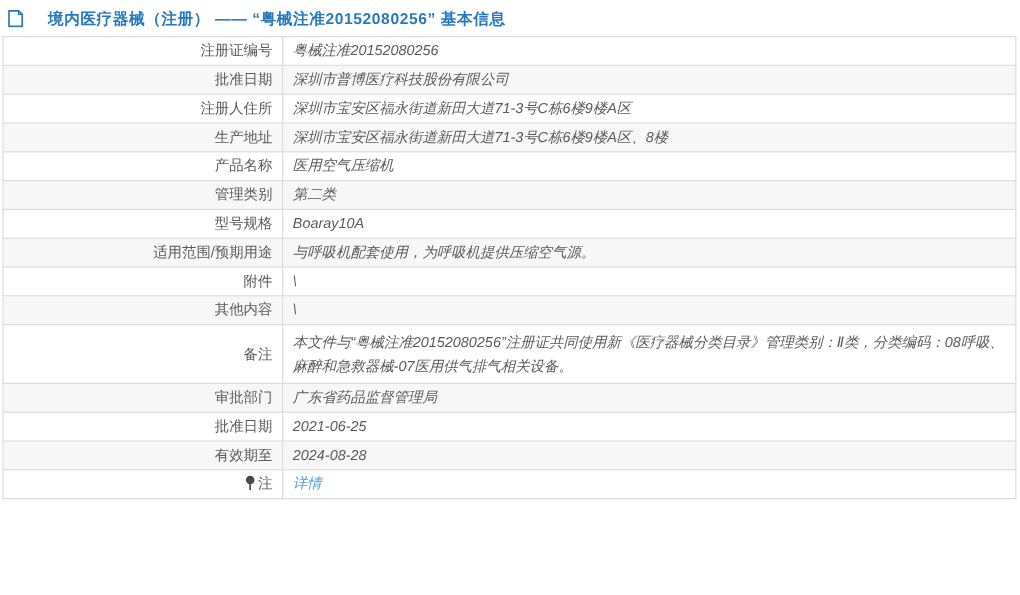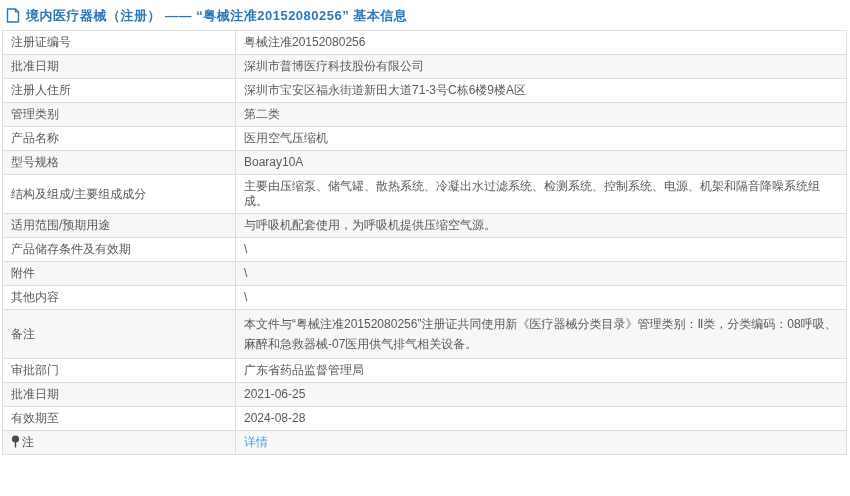--- a/index.html
+++ b/index.html
@@ -5,21 +5,21 @@
   * { margin: 0; padding: 0; box-sizing: border-box; }
   html, body {
     width: 850px; height: 496px;
     background: #ffffff;
     font-family: "Liberation Sans", "DejaVu Sans", sans-serif;
     overflow: hidden;
   }
   .page-header {
     display: flex;
     align-items: center;
-    gap: 6px;
+    gap: 20px;
     padding: 7px 8px 6px 6px;
     height: 30px;
   }
   .doc-icon { width: 14px; height: 15px; flex: 0 0 auto; }
   .page-title {
     color: #2679bd;
     font-size: 13px;
     font-weight: bold;
     letter-spacing: 0.5px;
     white-space: nowrap;
@@ -38,23 +38,24 @@
     font-size: 12px;
     color: #5a5a5a;
     line-height: 15px;
     padding: 4px 8px;
     height: 24px;
     vertical-align: middle;
     overflow: hidden;
   }
   td.label-cell {
     width: 233px;
+    text-align: right;
     white-space: nowrap;
   }
-  td.value-cell { text-align: left; }
+  td.value-cell { text-align: left; font-style: italic; }
   tbody tr:nth-child(even) { background: #f7f7f7; }
   tr.remark-row td { height: 48px; line-height: 20px; }
   .detail-link {
     color: #4f9edd;
     text-decoration: none;
     cursor: pointer;
   }
   .pin-icon {
     display: inline-block;
     width: 9px; height: 13px;
@@ -82,42 +83,38 @@
     </tr>
     <tr>
       <td class="label-cell">批准日期</td>
       <td class="value-cell">深圳市普博医疗科技股份有限公司</td>
     </tr>
     <tr>
       <td class="label-cell">注册人住所</td>
       <td class="value-cell">深圳市宝安区福永街道新田大道71-3号C栋6楼9楼A区</td>
     </tr>
     <tr>
-      <td class="label-cell">管理类别</td>
-      <td class="value-cell">第二类</td>
+      <td class="label-cell">生产地址</td>
+      <td class="value-cell">深圳市宝安区福永街道新田大道71-3号C栋6楼9楼A区、8楼</td>
     </tr>
     <tr>
       <td class="label-cell">产品名称</td>
       <td class="value-cell">医用空气压缩机</td>
     </tr>
     <tr>
+      <td class="label-cell">管理类别</td>
+      <td class="value-cell">第二类</td>
+    </tr>
+    <tr>
       <td class="label-cell">型号规格</td>
       <td class="value-cell">Boaray10A</td>
     </tr>
     <tr>
-      <td class="label-cell">结构及组成/主要组成成分</td>
-      <td class="value-cell">主要由压缩泵、储气罐、散热系统、冷凝出水过滤系统、检测系统、控制系统、电源、机架和隔音降噪系统组成。</td>
-    </tr>
-    <tr>
       <td class="label-cell">适用范围/预期用途</td>
       <td class="value-cell">与呼吸机配套使用，为呼吸机提供压缩空气源。</td>
-    </tr>
-    <tr>
-      <td class="label-cell">产品储存条件及有效期</td>
-      <td class="value-cell">\</td>
     </tr>
     <tr>
       <td class="label-cell">附件</td>
       <td class="value-cell">\</td>
     </tr>
     <tr>
       <td class="label-cell">其他内容</td>
       <td class="value-cell">\</td>
     </tr>
     <tr class="remark-row">

